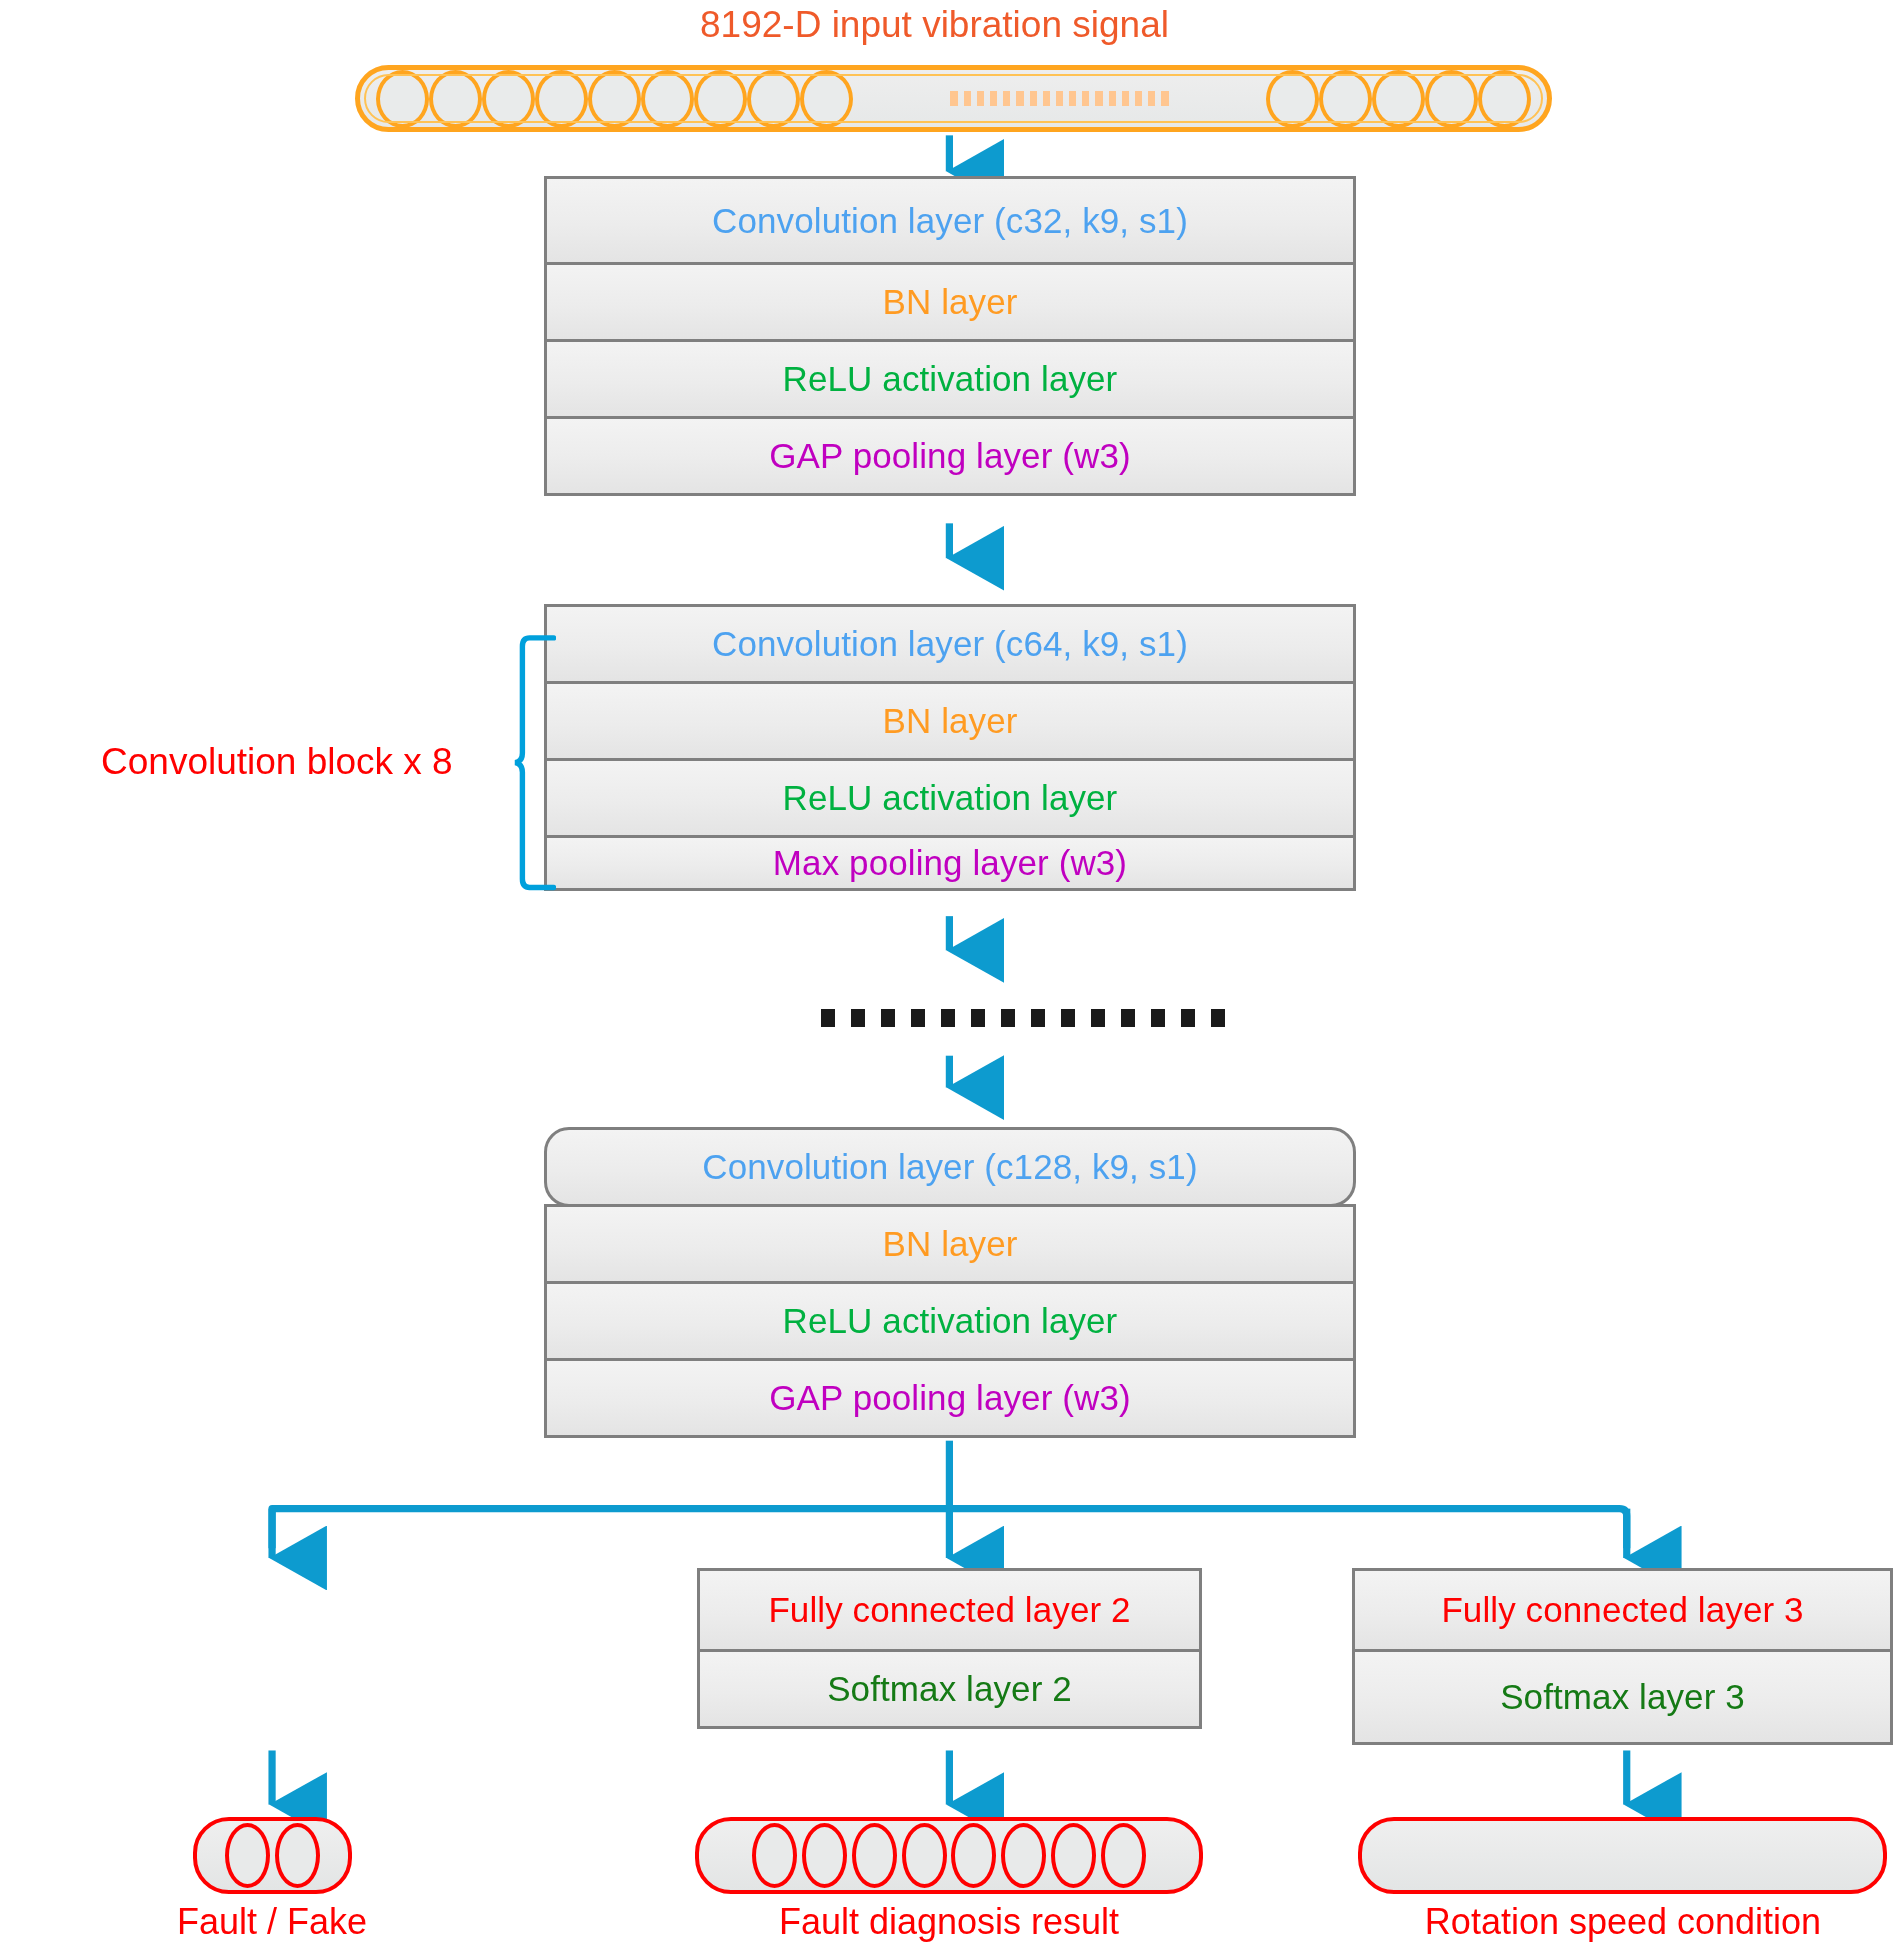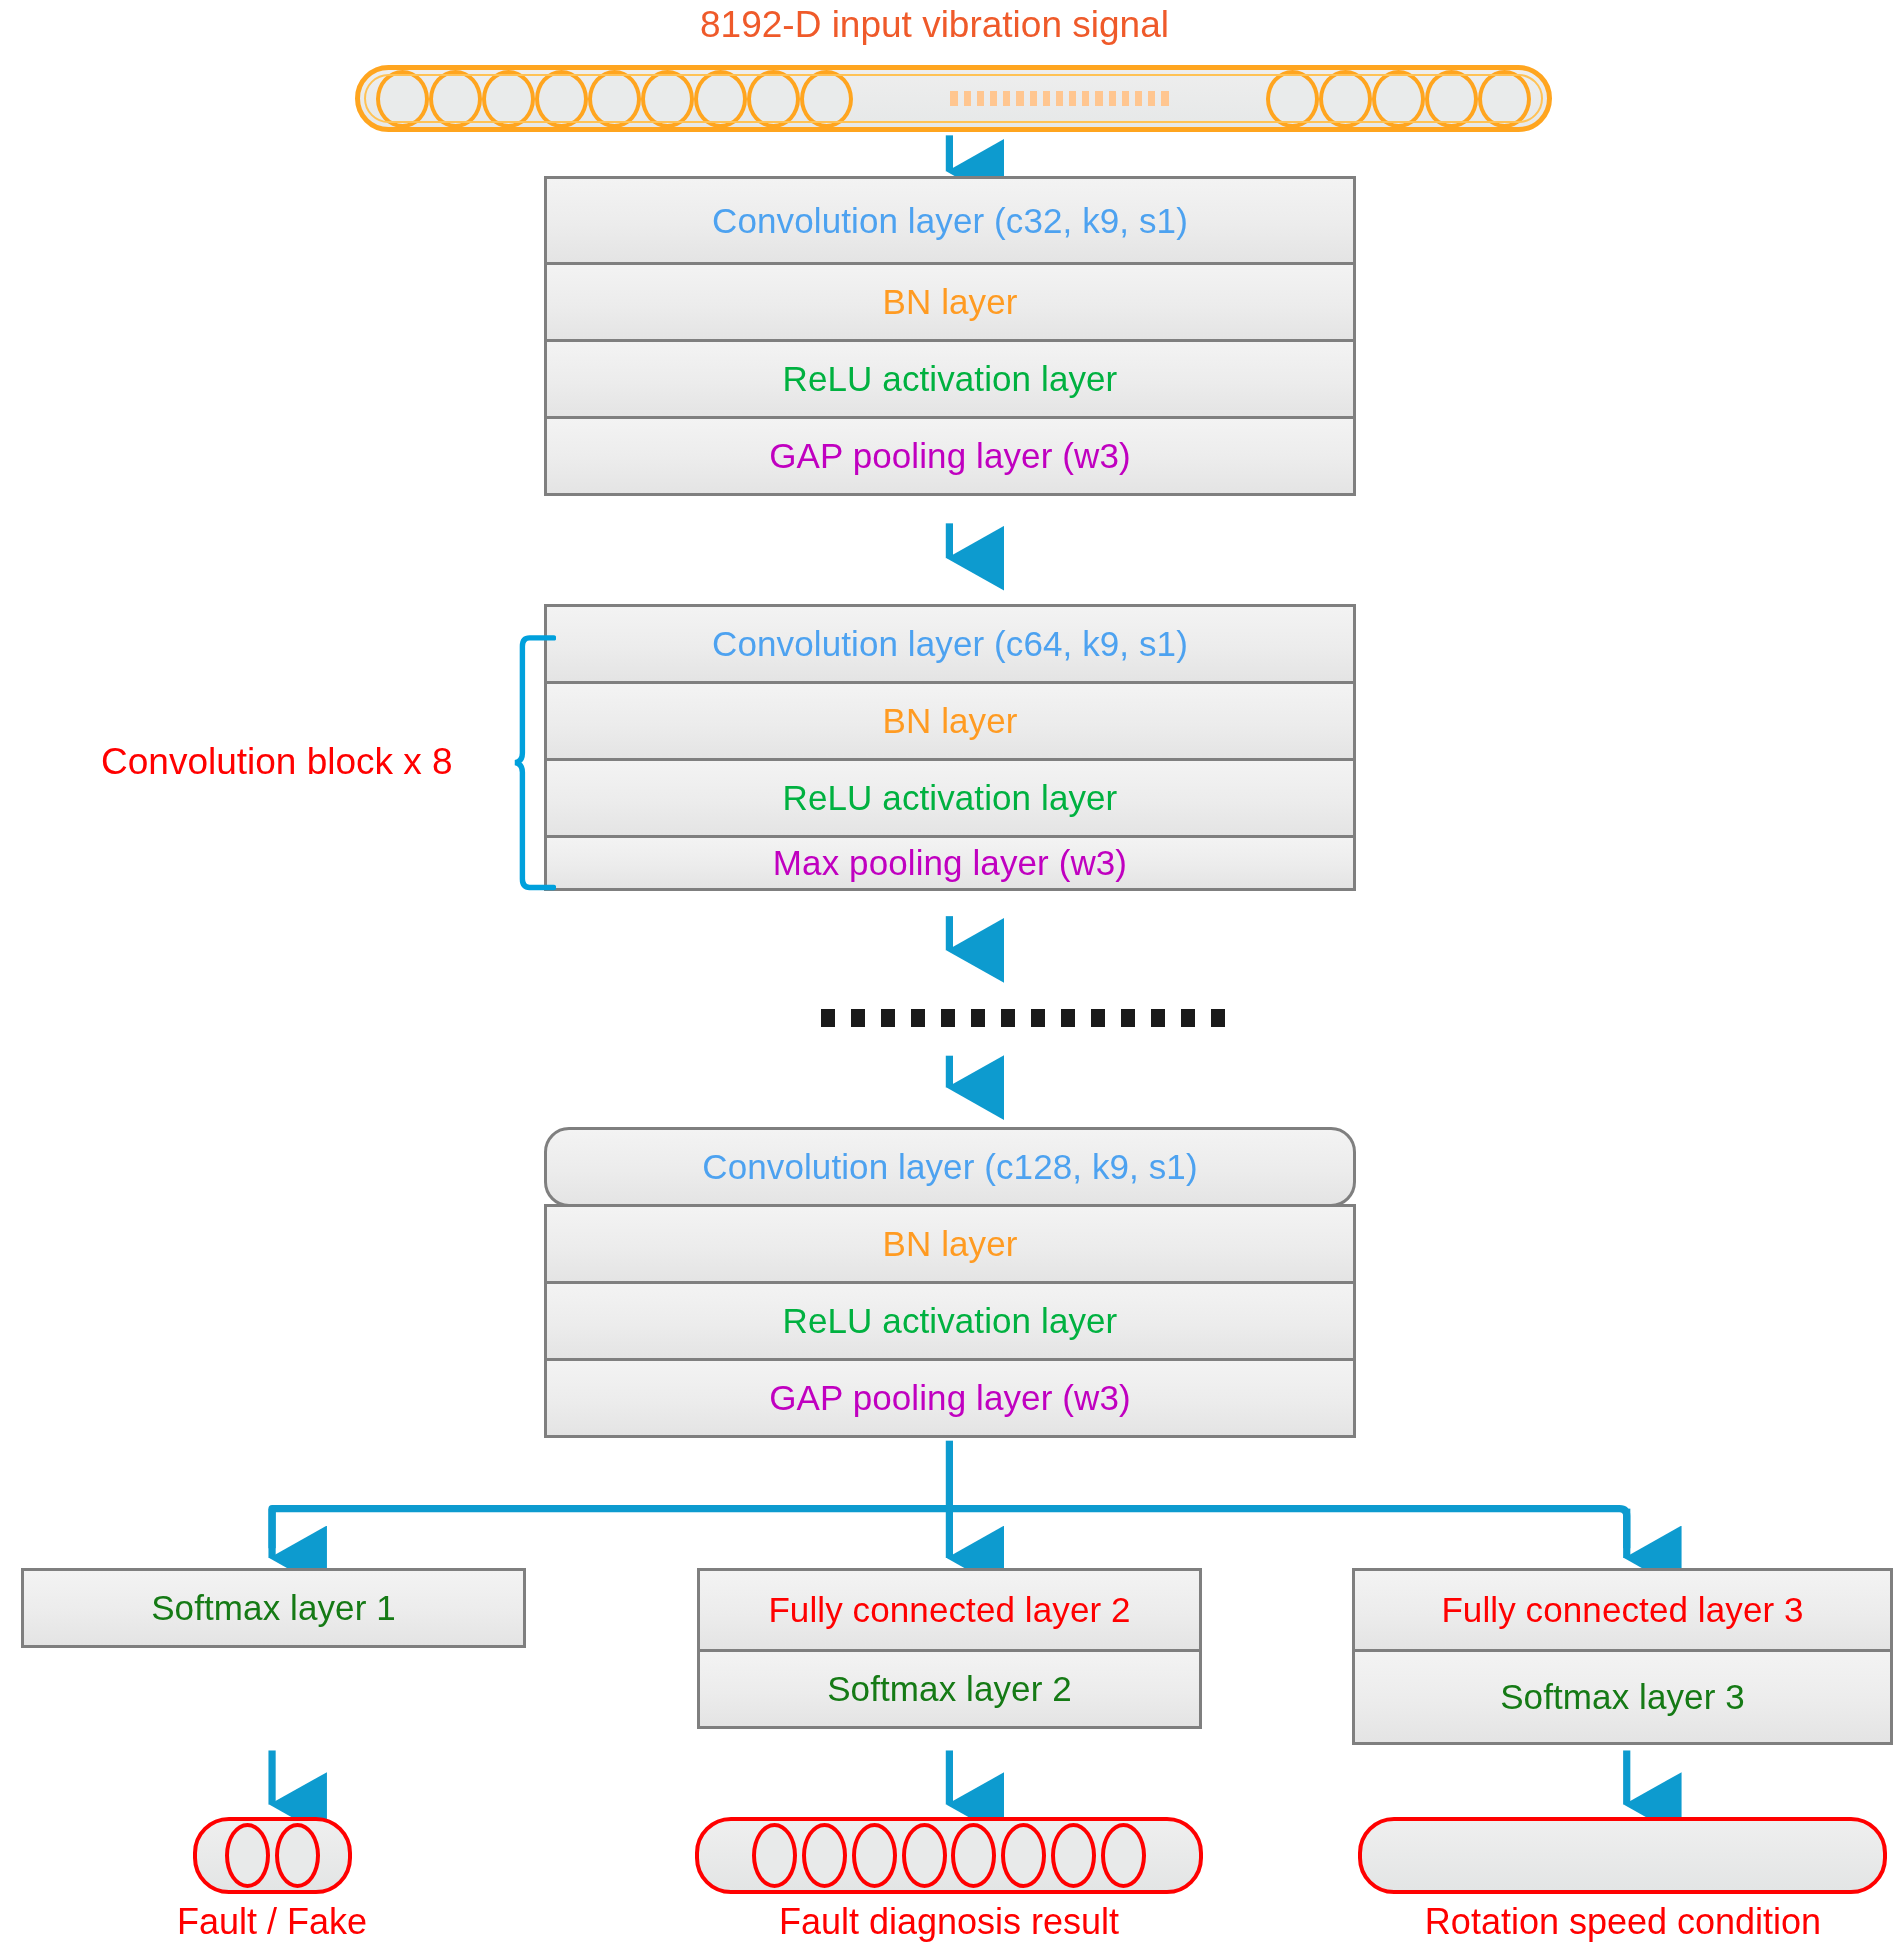--- a/index.html
+++ b/index.html
@@ -201,21 +201,20 @@
     </div>
 
   <div class="block-stack" id="block-3" style="left:544px;top:1122px;width:812px;">
     <div class="layer-box c-conv" style="height:80px;border-radius:25px;">Convolution layer (c128, k9, s1)</div>
     <div class="layer-box c-bn" style="height:80px;">BN layer</div>
     <div class="layer-box c-relu" style="height:80px;">ReLU activation layer</div>
     <div class="layer-box c-pool" style="height:80px;">GAP pooling layer (w3)</div>
   </div>
 
   <div class="block-stack" id="head-1" style="left:21px;top:1563px;width:505px;">
-    <div class="layer-box c-softmax" style="height:80px;">Softmax layer 1</div>
   </div>
   <div class="out-capsule" id="out-1" style="left:193px;top:1817px;width:159px;height:77px;">
       <div class="out-node"></div>
       <div class="out-node"></div>
     </div>
   <div class="out-label" style="left:132px;top:1901px;width:280px;">Fault / Fake</div>
 
   <div class="block-stack" id="head-2" style="left:697px;top:1563px;width:505px;">
     <div class="layer-box c-fc" style="height:84px;">Fully connected layer 2</div>
     <div class="layer-box c-softmax" style="height:80px;">Softmax layer 2</div>

